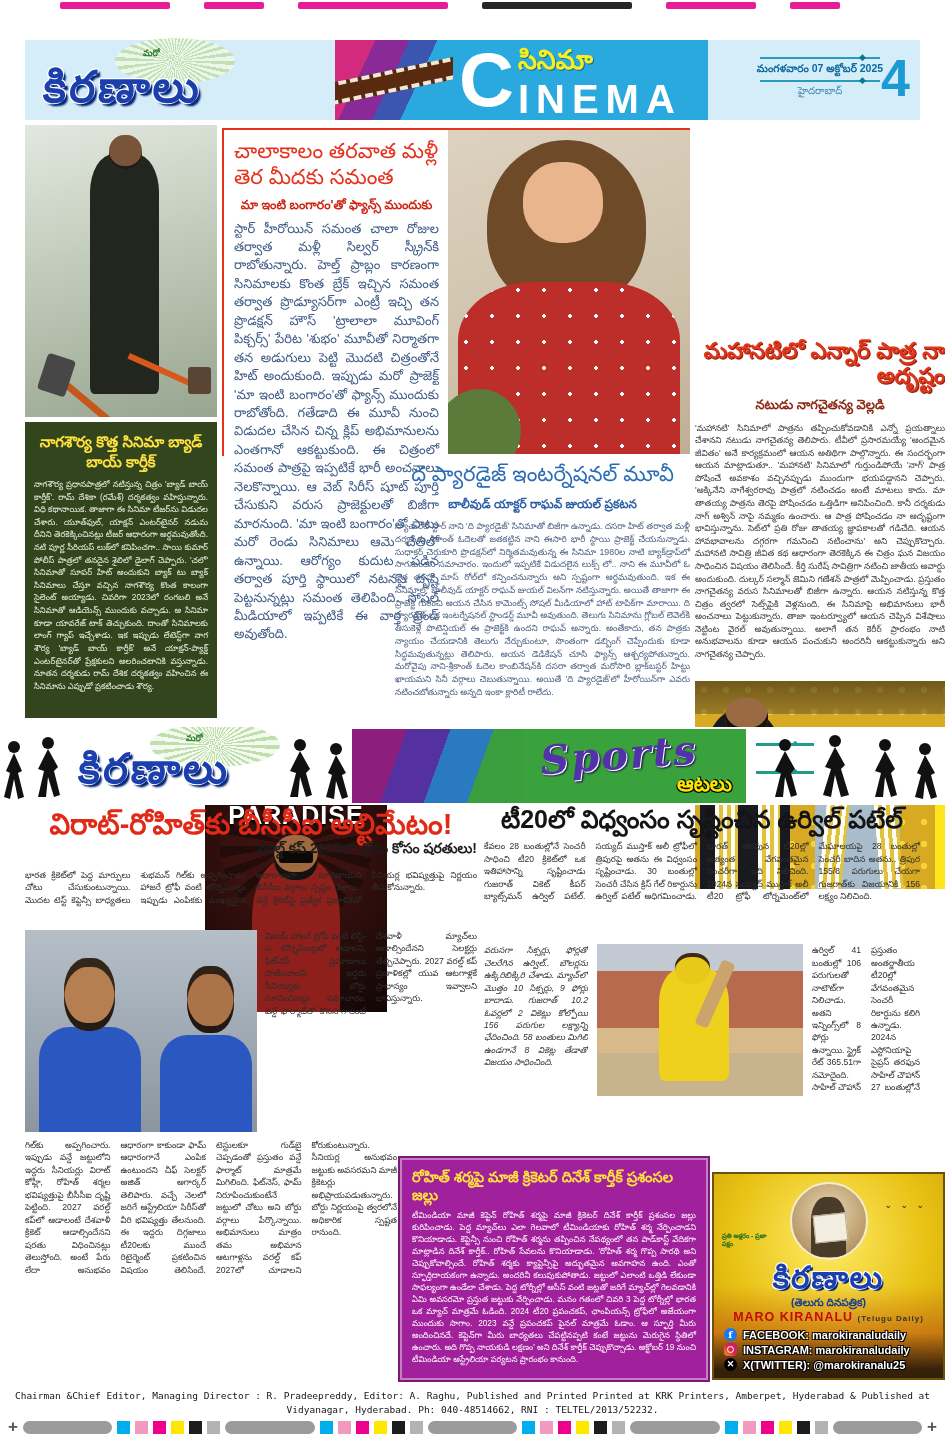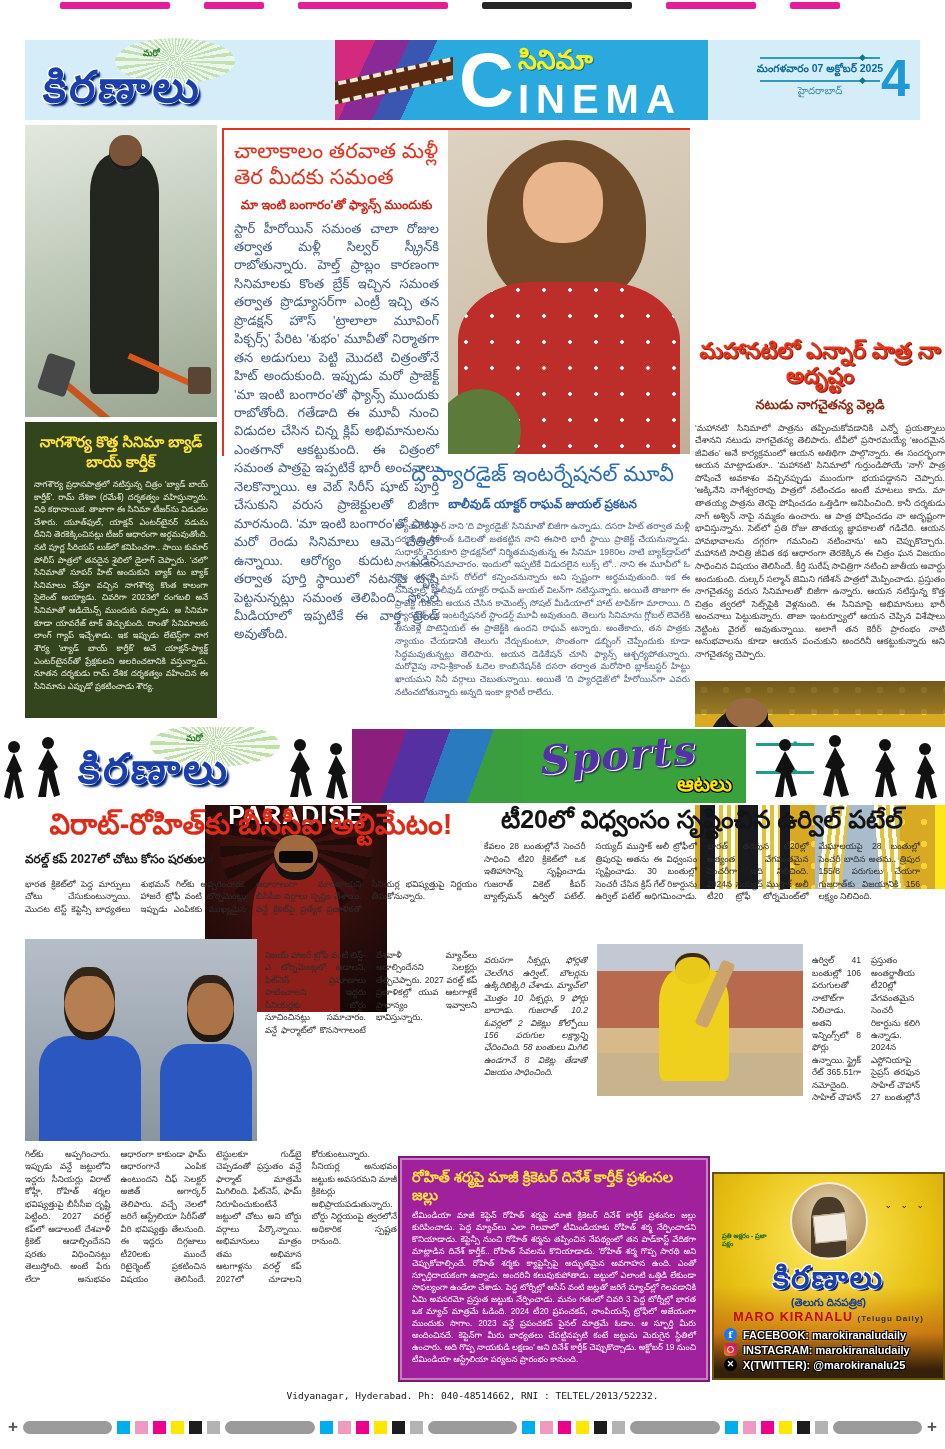--- a/index.html
+++ b/index.html
@@ -104,21 +104,21 @@
   .badboy-box { left:25px; top:422px; width:192px; height:296px; background:#32451c; padding:10px 9px; }
   .badboy-head { font-size:15px; font-weight:800; color:#ffe23d; text-align:center; line-height:1.3; margin-bottom:7px; }
   .badboy-body { font-size:8.3px; line-height:1.52; color:#f0f0e4; text-align:justify; }
 
   .paradise-art { left:395px; top:462px; width:295px; height:258px; }
   .par-head { font-size:21px; font-weight:400; color:#2a6cb6; text-align:center; }
   .par-sub { font-size:12px; font-weight:bold; color:#2a5fa8; text-align:center; margin:6px 0 6px; }
   .par-body { font-size:8.8px; line-height:1.45; color:#4a5f82; text-align:justify; }
 
   .nc-art { left:695px; top:338px; width:250px; height:386px; }
-  .nc-head { font-size:22px; font-weight:800; color:#e0361c; text-align:center; line-height:1.15;
+  .nc-head { font-size:22px; font-weight:800; color:#e0361c; text-align:right; line-height:1.15;
       text-shadow:1px 1px 0 #8e1c08; }
   .nc-sub { font-size:13px; font-weight:bold; color:#8c2a16; text-align:center; margin:8px 0 7px; }
   .nc-body { font-size:8.8px; line-height:1.43; color:#3a3a3a; text-align:justify; }
 
   
   .sports-band { left:0; top:727px; width:945px; height:78px; background:#fff; overflow:hidden; }
   .sil { fill:#111; }
   .sil-row { position:absolute; top:4px; height:72px; }
   .sports-sunburst { position:absolute; left:150px; top:-4px; width:130px; height:44px; border-radius:50%;
       background:repeating-conic-gradient(from 0deg,#bfe0ad 0 4deg,#f4faf0 4deg 9deg); }
@@ -131,24 +131,24 @@
   .sports-script { position:absolute; left:18px; top:2px; font-family:"DejaVu Serif",serif; font-style:italic; font-weight:bold;
       font-size:40px; color:#5232a8; transform:rotate(-4deg); text-shadow:1px 1px 0 #fff,2px 2px 2px #1c1050; letter-spacing:2px; }
   .sports-telugu { position:absolute; right:14px; bottom:2px; font-size:21px; font-weight:800; color:#ffe400;
       text-shadow:1px 1px 0 #000,-1px 1px 0 #000,1px -1px 0 #000; }
   .teal-rule { position:absolute; width:58px; height:0; border-top:3px solid #1f9c8a; }
   .teal-rule::after { content:"●"; position:absolute; right:16px; top:-8px; font-size:9px; color:#1f9c8a; }
 
   
   .bcci-art { left:25px; top:810px; width:452px; }
   .bcci-head { font-size:29px; font-weight:800; color:#e02a17; text-align:center; line-height:1; }
-  .bcci-sub { font-size:12px; font-weight:bold; color:#1c1c1c; text-align:left; margin-top:13px; }
+  .bcci-sub { font-size:14px; font-weight:bold; color:#1c1c1c; text-align:right; margin-top:1px; }
   .cols4 { column-count:4; column-gap:10px; }
   .cols2 { column-count:2; column-gap:10px; }
-  .sp-txt { font-size:8.6px; line-height:1.45; color:#2e2e2e; text-align:justify;margin-top:10px; }
+  .sp-txt { font-size:8.6px; line-height:1.45; color:#2e2e2e; text-align:justify; }
   .bcci-top { margin-top:9px; height:56px; overflow:hidden; }
   .bcci-mid { display:flex; gap:8px; margin-top:5px; height:202px; }
   .bcci-midtxt { flex:1; height:202px; overflow:hidden; }
   .bcci-bottom { margin-top:7px; width:372px; height:254px; overflow:hidden; }
 
   .urvil-art { left:484px; top:806px; width:436px; }
   .urvil-head { font-size:25px; font-weight:800; color:#141414; text-align:center; line-height:1.05; }
   .urvil-top { margin-top:8px; height:100px; overflow:hidden; }
   .urvil-mid { display:flex; gap:9px; margin-top:4px; height:152px; }
   .urvil-col { height:152px; overflow:hidden; }
@@ -383,20 +383,21 @@
       <span class="social-label">INSTAGRAM: marokiranaludaily</span>
     </div>
     <div class="social-row">
       <span class="icon-x">✕</span>
       <span class="social-label">X(TWITTER): @marokiranalu25</span>
     </div>
   </div>
 </div>
 
 <div class="abs footer-text">
+  <div>Chairman &amp;Chief Editor, Managing Director : R. Pradeepreddy, Editor: A. Raghu, Published and Printed Printed at KRK Printers, Amberpet, Hyderabad &amp; Published at</div>
   <div>Vidyanagar, Hyderabad. Ph: 040-48514662, RNI : TELTEL/2013/52232.</div>
 </div>
 
 <div class="abs colorbar">
   <span class="cross">+</span>
   <div class="graybar"></div>
   <div class="patch p-cy"></div>
     <div class="patch p-pk"></div>
     <div class="patch p-mg"></div>
     <div class="patch p-yl"></div>

